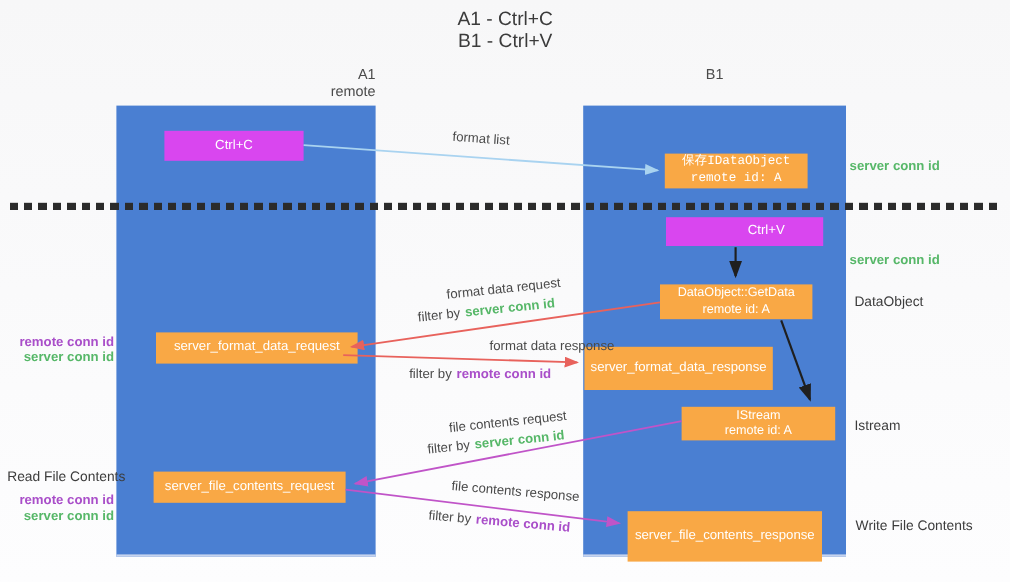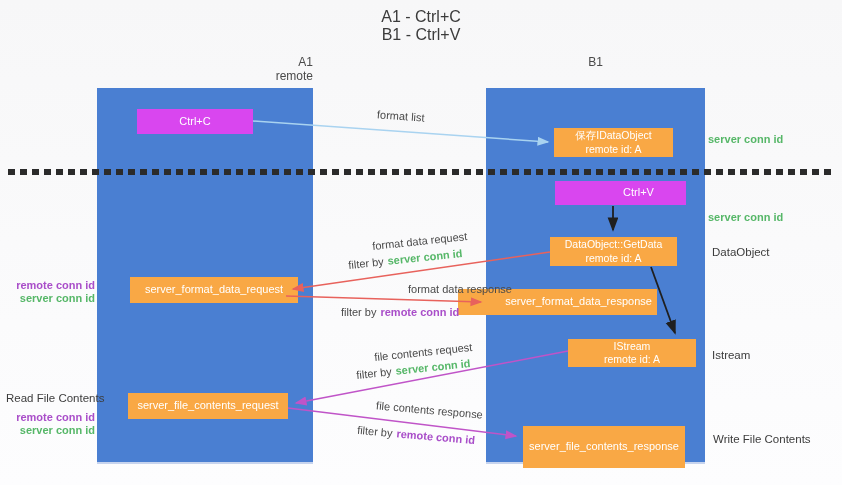--- a/index.html
+++ b/index.html
@@ -52,39 +52,39 @@
 
 <div class="abs column" style="left:97px; top:88px; width:216px; height:374px;"></div>
 <div class="abs column" style="left:486px; top:88px; width:219px; height:374px;"></div>
 
 <div class="abs dotted-divider" style="left:8px; top:169px; width:826px;"></div>
 
 <div class="abs node green-node" style="left:137px; top:109px; width:116px; height:25px;">
   <span>Ctrl+C</span>
 </div>
 
-<div class="abs node orange-node two-line" style="left:554px; top:128px; width:119px; height:29px;">
+<div class="abs node orange-node two-line" style="left:554px; top:128px; width:119px; height:29px;font-family:Liberation Mono, monospace;">
   <span>保存IDataObject</span>
   <span>remote id: A</span>
 </div>
 
 <div class="abs node green-node" style="left:555px; top:181px; width:95px; height:24px;padding-left:36px;">
   <span>Ctrl+V</span>
 </div>
 
 <div class="abs node orange-node two-line" style="left:550px; top:237px; width:127px; height:29px;">
   <span>DataObject::GetData</span>
   <span>remote id: A</span>
 </div>
 
 <div class="abs node orange-node" style="left:130px; top:277px; width:168px; height:26px;">
   <span>server_format_data_request</span>
 </div>
 
-<div class="abs node orange-node" style="left:458px; top:289px; width:157px; height:26px;padding-left:42px;">
+<div class="abs node orange-node" style="left:487px; top:289px; width:157px; height:36px;">
   <span>server_format_data_response</span>
 </div>
 
 <div class="abs node orange-node two-line" style="left:568px; top:339px; width:128px; height:28px;">
   <span>IStream</span>
   <span>remote id: A</span>
 </div>
 
 <div class="abs node orange-node" style="left:128px; top:393px; width:160px; height:26px;">
   <span>server_file_contents_request</span>

